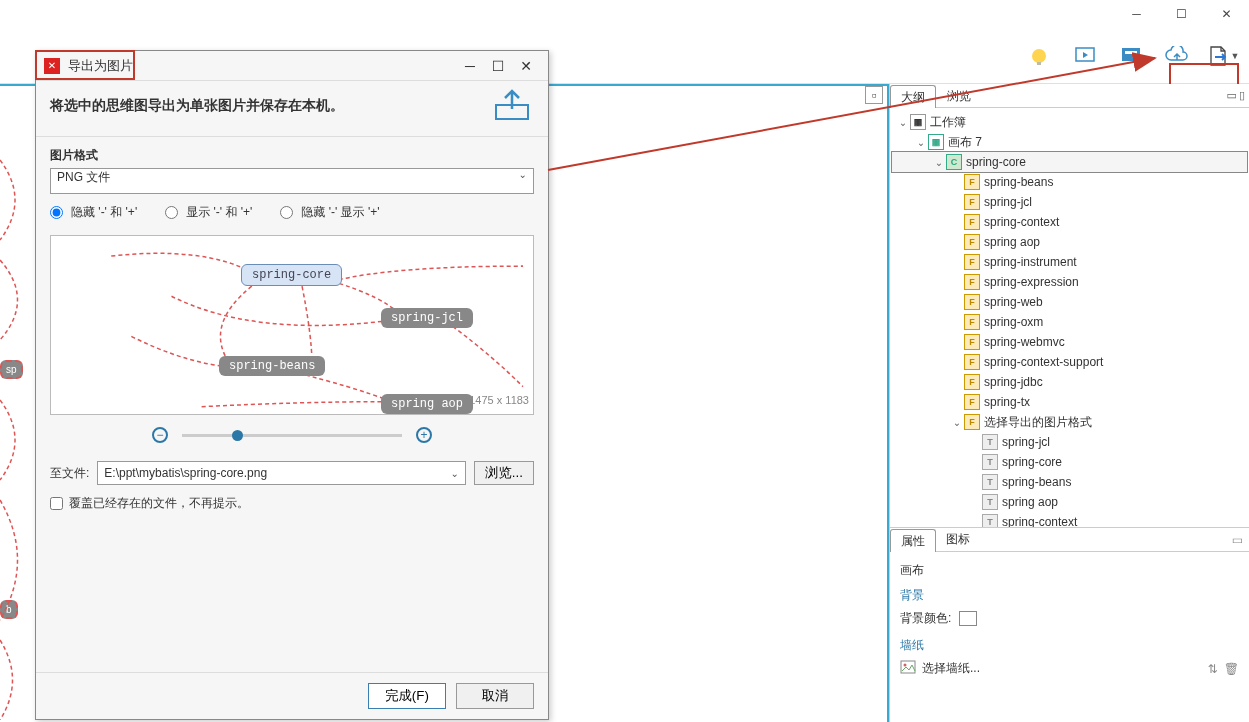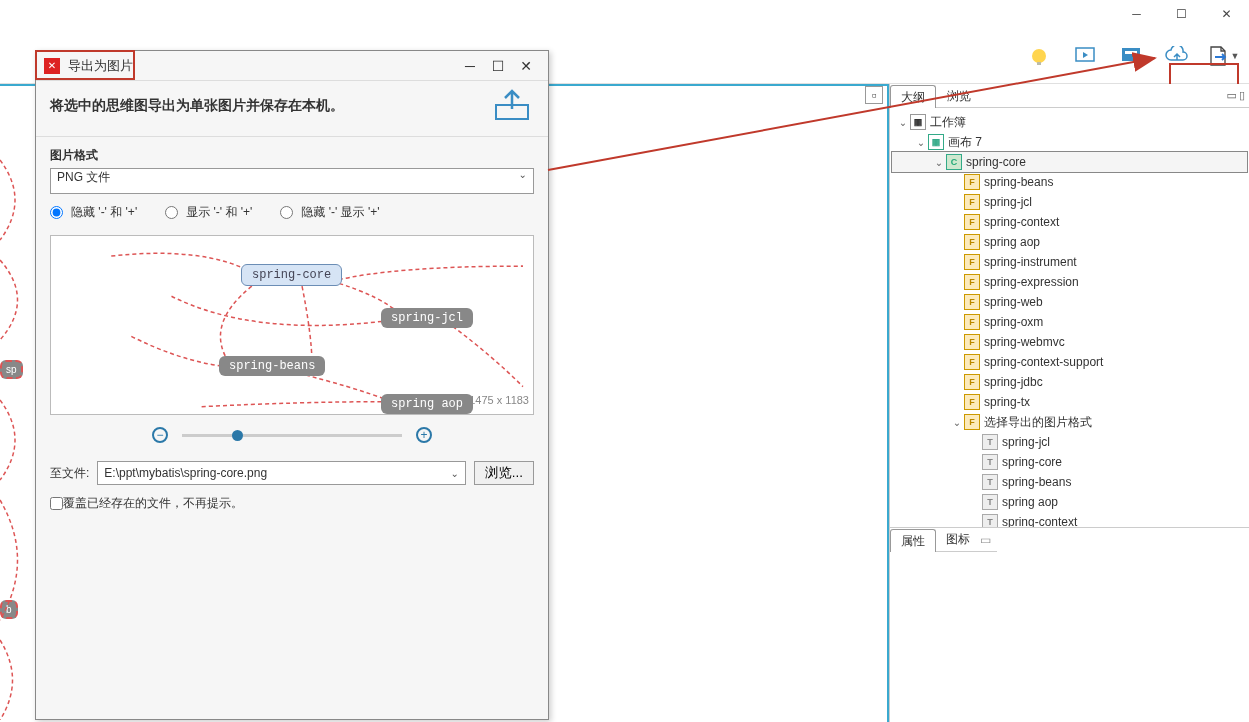--- a/index.html
+++ b/index.html
@@ -39,21 +39,21 @@
 .tree-icon { width:16px; height:16px; display:inline-flex; align-items:center; justify-content:center; margin-right:4px; font-size:9px; font-weight:bold; border:1px solid; }
 .ic-workbook { background:#fff; border-color:#999; }
 .ic-canvas { background:#fff; border-color:#3a8; color:#3a8; }
 .ic-c { background:#cfe8cf; border-color:#3a8; color:#2a7; }
 .ic-f { background:#fceabb; border-color:#c90; color:#b80; }
 .ic-t { background:#eee; border-color:#aaa; color:#888; }
 .tree-label { white-space:nowrap; }
 .tree-row.sel { outline:1px solid #888; background:#f5f5f5; }
 
 
-.props { flex:1; display:flex; }
+.props { flex:1; display:flex; flex-direction:column; }
 .props-tabs { display:flex; height:24px; border-bottom:1px solid #ccc; }
 .props-tab { padding:3px 10px; cursor:pointer; }
 .props-tab.active { background:#fff; border:1px solid #999; border-bottom:none; border-radius:3px 3px 0 0; position:relative; top:1px; }
 .props-body { flex:1; padding:6px 10px; overflow:auto; }
 .props-h { font-size:12px; color:#333; margin:4px 0 6px; }
 .props-section { color:#2b78a8; font-size:12px; margin:8px 0 6px; }
 .props-row { display:flex; align-items:center; gap:8px; margin:4px 0 10px; }
 .color-swatch { width:18px; height:15px; border:1px solid #888; background:#fff; }
 .wall-row { display:flex; align-items:center; justify-content:space-between; }
 .wall-icons { display:flex; gap:6px; color:#888; }
@@ -90,21 +90,21 @@
 
 .zoom-row { display:flex; align-items:center; justify-content:center; gap:14px; margin:12px 0 18px; }
 .zoom-btn { width:16px; height:16px; border:2px solid #2b78a8; border-radius:50%; display:flex; align-items:center; justify-content:center; color:#2b78a8; font-size:12px; cursor:pointer; }
 .zoom-track { width:220px; height:3px; background:#ccc; position:relative; }
 .zoom-thumb { position:absolute; left:50px; top:-4px; width:11px; height:11px; border-radius:50%; background:#2b78a8; }
 
 .path-row { display:flex; align-items:center; gap:8px; }
 .path-label { font-size:12px; white-space:nowrap; }
 .path-input { flex:1; border:1px solid #999; height:24px; padding:0 6px; background:#fff; display:flex; align-items:center; justify-content:space-between; }
 .path-btn { width:60px; height:24px; border:1px solid #999; background:#f0f0f0; cursor:pointer; }
-.chk-row { margin-top:10px; display:flex; align-items:center; }
+.chk-row { margin-top:10px; display:flex; align-items:center; gap:6px; }
 .dlg-footer { border-top:1px solid #ddd; padding:10px 14px; display:flex; justify-content:flex-end; gap:10px; }
 .dlg-btn { width:78px; height:26px; border:1px solid #999; background:#f0f0f0; cursor:pointer; }
 .dlg-btn.primary { border:1px solid #3b7fb0; background:#fff; }
 
 
 .arrow-svg { position:absolute; left:0; top:0; width:1249px; height:722px; pointer-events:none; z-index:25; }
 </style>
 </head>
 <body>
 
@@ -288,20 +288,43 @@
         </div>
       </div>
   </div>
   <div class="props">
     <div class="props-tabs">
       <div class="props-tab active">属性</div>
       <div class="props-tab">图标</div>
       <div class="minmax" style="margin-left:auto;display:flex;align-items:center;padding-right:6px">
           <span style="color:#888">▭</span>
         </div>
+    </div>
+    <div class="props-body">
+      <div class="props-h">画布</div>
+      <div class="props-section">背景</div>
+      <div class="props-row">
+        <span>背景颜色:</span>
+        <div class="color-swatch"></div>
+      </div>
+      <div class="props-section">墙纸</div>
+      <div class="wall-row">
+        <div style="display:flex;align-items:center;gap:6px">
+          <span><svg width="16" height="14">
+                <rect x="1" y="1" width="14" height="12" fill="none" stroke="#888"></rect>
+                <circle cx="5" cy="5" r="1.5" fill="#c66"></circle>
+                <path d="M2 11 l4-4 3 3 3-5 3 6" fill="none" stroke="#6a6"></path>
+              </svg></span>
+          <span>选择墙纸...</span>
+        </div>
+        <div class="wall-icons">
+          <span>⇅</span>
+          <span>🗑</span>
+        </div>
+      </div>
     </div>
   </div>
 </div>
 
 <div class="dialog">
   <div class="dlg-title">
     <div class="logo">✕</div>
     <div class="ttext">导出为图片</div>
     <div class="spacer"></div>
     <div class="wbtn">─</div>
@@ -375,14 +398,18 @@
         <span>E:\ppt\mybatis\spring-core.png</span>
         <span style="font-size:10px;color:#555">⌄</span>
       </div>
       <button class="path-btn">浏览...</button>
     </div>
     <label class="chk-row">
       <input type="checkbox" style="">
       <span>覆盖已经存在的文件，不再提示。</span>
     </label>
   </div>
+  <div class="dlg-footer">
+    <button class="dlg-btn primary">完成(F)</button>
+    <button class="dlg-btn">取消</button>
+  </div>
 </div>
 <div class="dlg-red-box"></div>
 
 </body></html>

